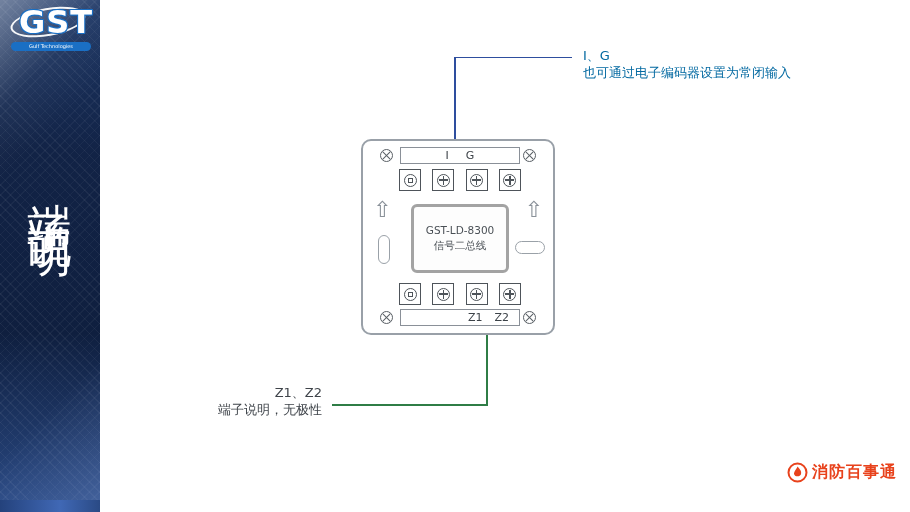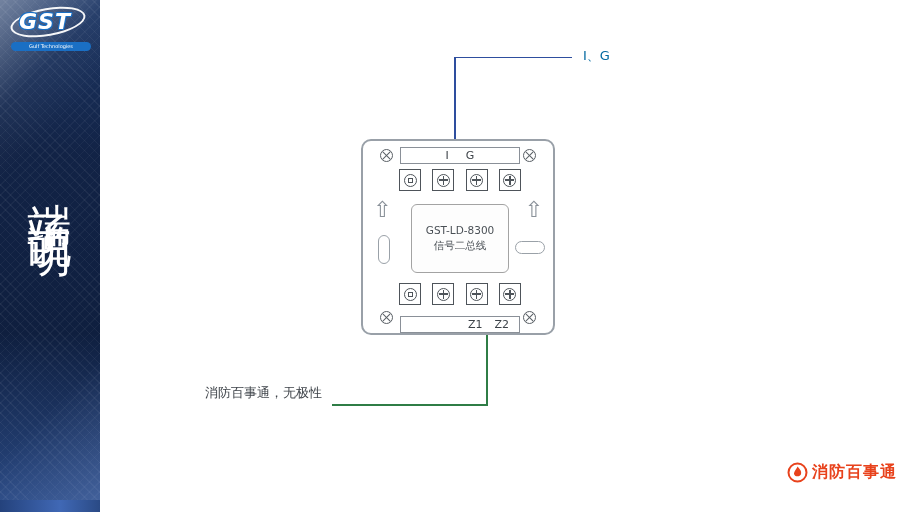--- a/index.html
+++ b/index.html
@@ -34,21 +34,21 @@
 
   
   .logo { position:absolute; top:5px; left:5px; width:90px; height:48px; }
   .logo-orbit {
     position:absolute; top:3px; left:5px; width:76px; height:28px;
     border:2px solid rgba(255,255,255,0.95); border-radius:50%;
     transform:rotate(-10deg);
   }
   .logo-gst {
     position:absolute; top:4px; left:14px;
-    font-style:italic; font-weight:bold; font-size:22px; line-height:26px;
+    font-weight:bold; font-size:32px; line-height:26px;
     color:#ffffff; letter-spacing:1px;
     text-shadow:1px 1px 0 #1a6fc4, -1px -1px 0 #1a6fc4, 1px -1px 0 #1a6fc4, -1px 1px 0 #1a6fc4;
   }
   .logo-bar {
     position:absolute; bottom:2px; left:6px; width:80px; height:9px;
     background:#1a6fc4; border-radius:5px;
     color:#ffffff; font-size:5px; line-height:9px; text-align:center;
     overflow:hidden; white-space:nowrap;
   }
 
@@ -57,21 +57,21 @@
     position:absolute; left:361px; top:139px; width:194px; height:196px;
     border:2px solid #99a0a8; border-radius:10px; background:#ffffff;
   }
   .strip {
     position:absolute; left:37px; width:120px; height:17px;
     border:1px solid #8a9098; background:#fff;
     display:flex; align-items:center;
     font-size:11px; color:#3c4248;
   }
   .strip.top { top:6px; justify-content:center; gap:17px; }
-  .strip.bottom { top:168px; justify-content:flex-end; gap:12px; padding-right:10px;margin-top:7px; }
+  .strip.bottom { top:168px; justify-content:flex-end; gap:12px; padding-right:10px; }
 
   .cscrew {
     position:absolute; width:13px; height:13px;
     border:1.2px solid #5a6066; border-radius:50%;
     background:#fff; overflow:hidden;
   }
   .cscrew::before, .cscrew::after {
     content:""; position:absolute; left:50%; top:-2px; bottom:-2px; width:1.2px;
     margin-left:-0.6px; background:#5a6066;
   }
@@ -101,21 +101,21 @@
     content:""; position:absolute; top:50%; left:1px; right:1px; height:1.4px;
     margin-top:-0.7px; background:#4e545a;
   }
   .tc.sq::before {
     content:""; position:absolute; left:3px; top:3px; right:3px; bottom:3px;
     border:1.1px solid #4e545a;
   }
 
   .center-label {
     position:absolute; left:48px; top:63px; width:98px; height:69px;
-    border:1px solid #a3a3a3; border-radius:6px; background:#fdfdfd;
+    border:3px solid #a3a3a3; border-radius:6px; background:#fdfdfd;
     display:flex; flex-direction:column; align-items:center; justify-content:center;
     gap:3px; font-size:10.5px; color:#4a5056; text-align:center;
   }
 
   .up-arrow {
     position:absolute; top:58px; font-size:22px; color:#8a9199; line-height:22px;
   }
   .up-arrow.left { left:10px; }
   .up-arrow.right { right:10px; }
 
@@ -227,24 +227,26 @@
 
   <div class="strip bottom">
     <span>Z1</span>
     <span>Z2</span>
   </div>
 
 </div>
 
 <div class="ann-top">
   <div>I、G</div>
+  <div>也可通过电子编码器设置为常闭输入</div>
 </div>
 
 <div class="ann-bottom">
-  <div>消防百事通，无极性</div>
+  <div>Z1、Z2</div>
+  <div>端子说明，无极性</div>
 </div>
 
 <div class="brand">
   <svg width="21" height="21" viewBox="0 0 21 21">
     <circle cx="10.5" cy="10.5" r="9" fill="none" stroke="#e8421c" stroke-width="2"></circle>
     <path d="M10.5 4.5 C13 7.5 14.8 9 14 12.2 C13.4 14.6 8.2 15.2 7.2 12.4 C6.4 10.2 9.2 7.6 10.5 4.5 Z" fill="#e8421c"></path>
   </svg>
   <span class="brand-text">消防百事通</span>
 </div>
 

